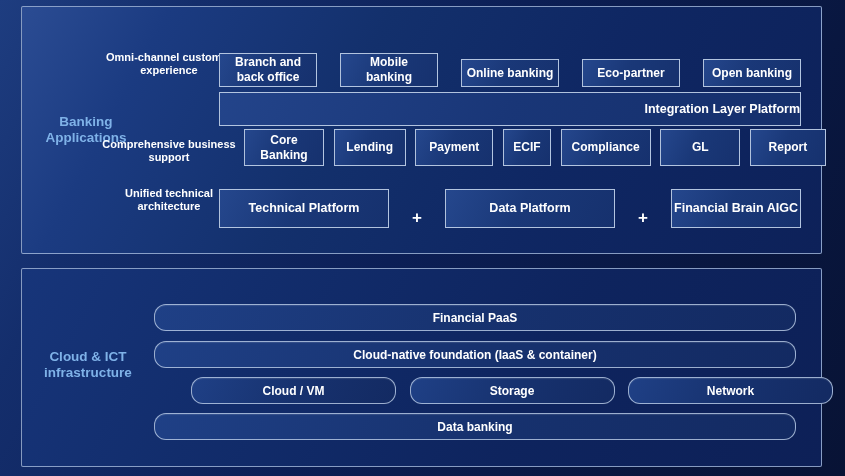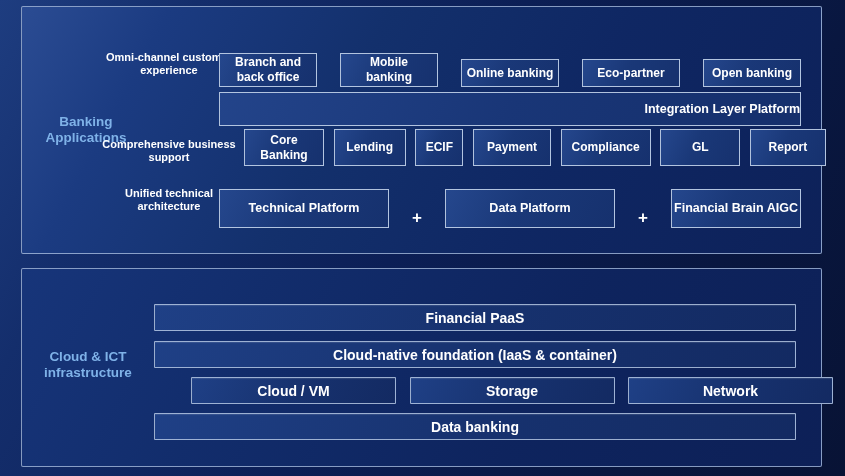--- a/index.html
+++ b/index.html
@@ -55,25 +55,25 @@
   .row3{top:122px;height:37px;padding-left:25px;}
   .row4{top:182px;height:39px;}
   .row4 .box{height:39px;font-size:12.5px;}
   .plus{
     flex:1;text-align:center;color:#fff;font-weight:bold;font-size:17px;
   }
   .narrow{max-width:58px;display:inline-block;}
   
   .pillzone{position:absolute;left:132px;width:642px;}
   .pill{
-    box-sizing:border-box;border:1px solid rgba(190,207,232,.8);border-radius:1px;
+    box-sizing:border-box;border:1px solid rgba(190,207,232,.8);border-radius:12px;
     background:linear-gradient(115deg,#1f4086 0%,#17326f 50%,#132a62 100%);
     box-shadow:inset 0 1px 1px rgba(255,255,255,.12);
     display:flex;align-items:center;justify-content:center;
-    color:#fff;font-weight:bold;font-size:14px;
+    color:#fff;font-weight:bold;font-size:12px;
   }
   .pill.full{position:absolute;left:0;width:642px;height:27px;}
   .pill.paas{top:35px;}
   .pill.native{top:72px;}
   .pill.dc{top:144px;}
   .pillrow{position:absolute;left:0;top:108px;width:642px;height:27px;
     display:flex;justify-content:space-between;padding-left:37px;}
   .pillrow .pill{width:205px;height:27px;}
 </style>
 </head>
@@ -108,25 +108,25 @@
     </div>
 
     <div class="row-label" style="top:131px;">Comprehensive business support</div>
     <div class="rowbox row3">
       <div class="box" style="width:80px;height:37px;">
         <span class="narrow">Core Banking</span>
       </div>
       <div class="box" style="width:72px;height:37px;">
         <span>Lending</span>
       </div>
+      <div class="box" style="width:78px;height:37px;">
+        <span>Payment</span>
+      </div>
       <div class="box" style="width:48px;height:37px;">
         <span>ECIF</span>
-      </div>
-      <div class="box" style="width:78px;height:37px;">
-        <span>Payment</span>
       </div>
       <div class="box" style="width:90px;height:37px;">
         <span>Compliance</span>
       </div>
       <div class="box" style="width:80px;height:37px;">
         <span>GL</span>
       </div>
       <div class="box" style="width:76px;height:37px;">
         <span>Report</span>
       </div>

